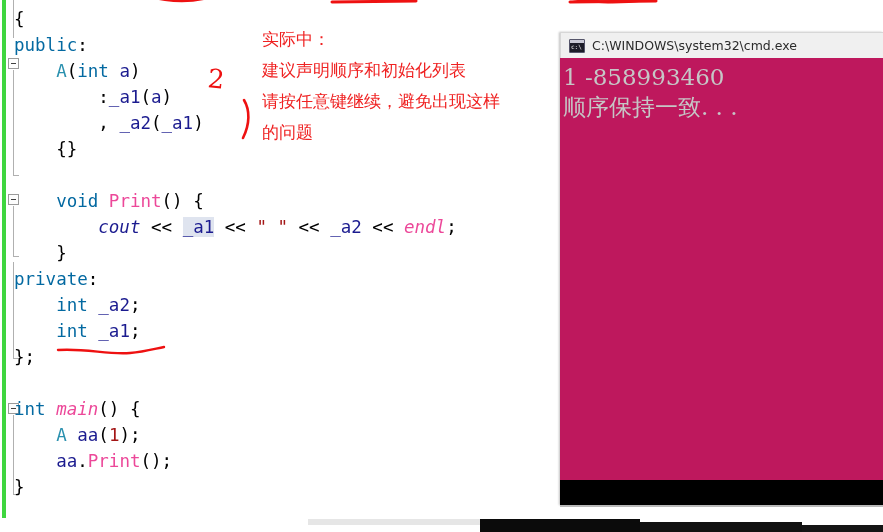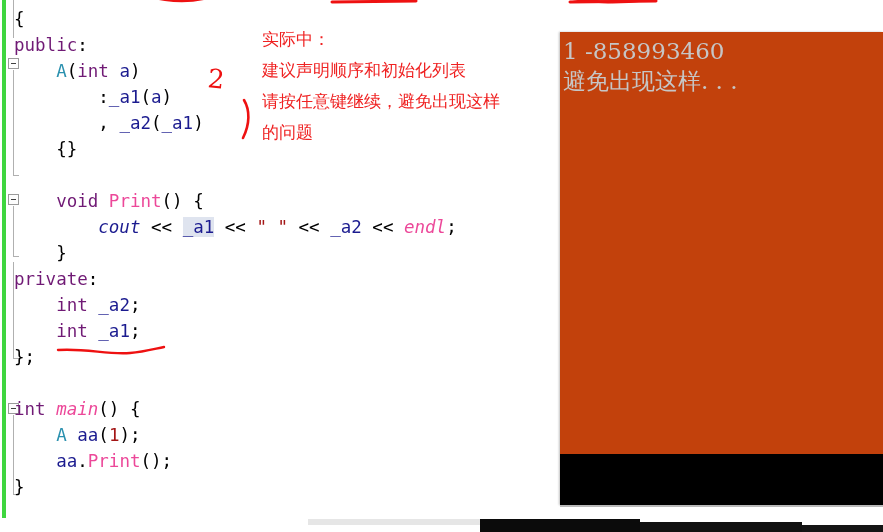--- a/index.html
+++ b/index.html
@@ -66,21 +66,21 @@
     position: absolute;
     left: 14px; top: 6px;
     font-family: "DejaVu Sans Mono", monospace;
     font-size: 17.5px;
     line-height: 26px;
     white-space: pre;
     color: #000000;
     letter-spacing: 0px;
   }
   .code .ln { display: block; height: 26px; }
-  .kw   { color: #701a75; }
+  .kw   { color: #0369a1; }
   .typ  { color: #2b91af; }
   .fn   { color: #ec4899; }
   .pl   { color: #000000; }
   .id   { color: #1b1b8f; }
   .str  { color: #a31515; }
   .it   { font-style: italic; }
   .sel  { background: #dfe4ef; }
 
   
   .ann {
@@ -147,21 +147,21 @@
     font-family: "DejaVu Sans Mono", monospace;
   }
   #console-title-text {
     margin-left: 7px;
     font-size: 12.5px;
     color: #2b2b2b;
     font-family: "DejaVu Sans", sans-serif;
     white-space: nowrap;
   }
   #console-body {
-    background: #c2410c;
+    background: #be185d;
     height: 422px;
     padding: 4px 12px 0 3px;
     box-sizing: border-box;
   }
   .con-line {
     color: #c6c6c6;
     font-family: "DejaVu Serif", serif;
     font-size: 23px;
     line-height: 30px;
     white-space: pre;
@@ -223,23 +223,27 @@
 
   <svg class="ink" id="ink-bracket" style="left:236px; top:98px; width:22px; height:44px;" viewBox="0 0 22 44">
     <path d="M8 2 C14 12 14 26 7 40" stroke="#ee1111" stroke-width="2.6" fill="none" stroke-linecap="round"></path>
   </svg>
 
   <svg class="ink" id="ink-underline-a1" style="left:56px; top:344px; width:112px; height:16px;" viewBox="0 0 112 16">
     <path d="M2 6 C30 4 52 11 74 9 C88 8 98 5 108 3" stroke="#ee1111" stroke-width="2.4" fill="none" stroke-linecap="round"></path>
   </svg>
 
   <div id="console">
+    <div id="console-title">
+      <div id="console-icon"></div>
+      <div id="console-title-text">C:\WINDOWS\system32\cmd.exe</div>
+    </div>
     <div id="console-body">
       <div class="con-line">1 -858993460</div>
-      <div class="con-line">避免出现这样. . .</div>
+      <div class="con-line">顺序保持一致. . .</div>
     </div>
   </div>
 
   <div class="tb" id="tb-right"></div>
   <div class="tb" id="tb-light"></div>
   <div class="tb" id="tb-dark1"></div>
   <div class="tb" id="tb-dark2"></div>
   <div class="tb" id="tb-dark3"></div>
 
 </div>

